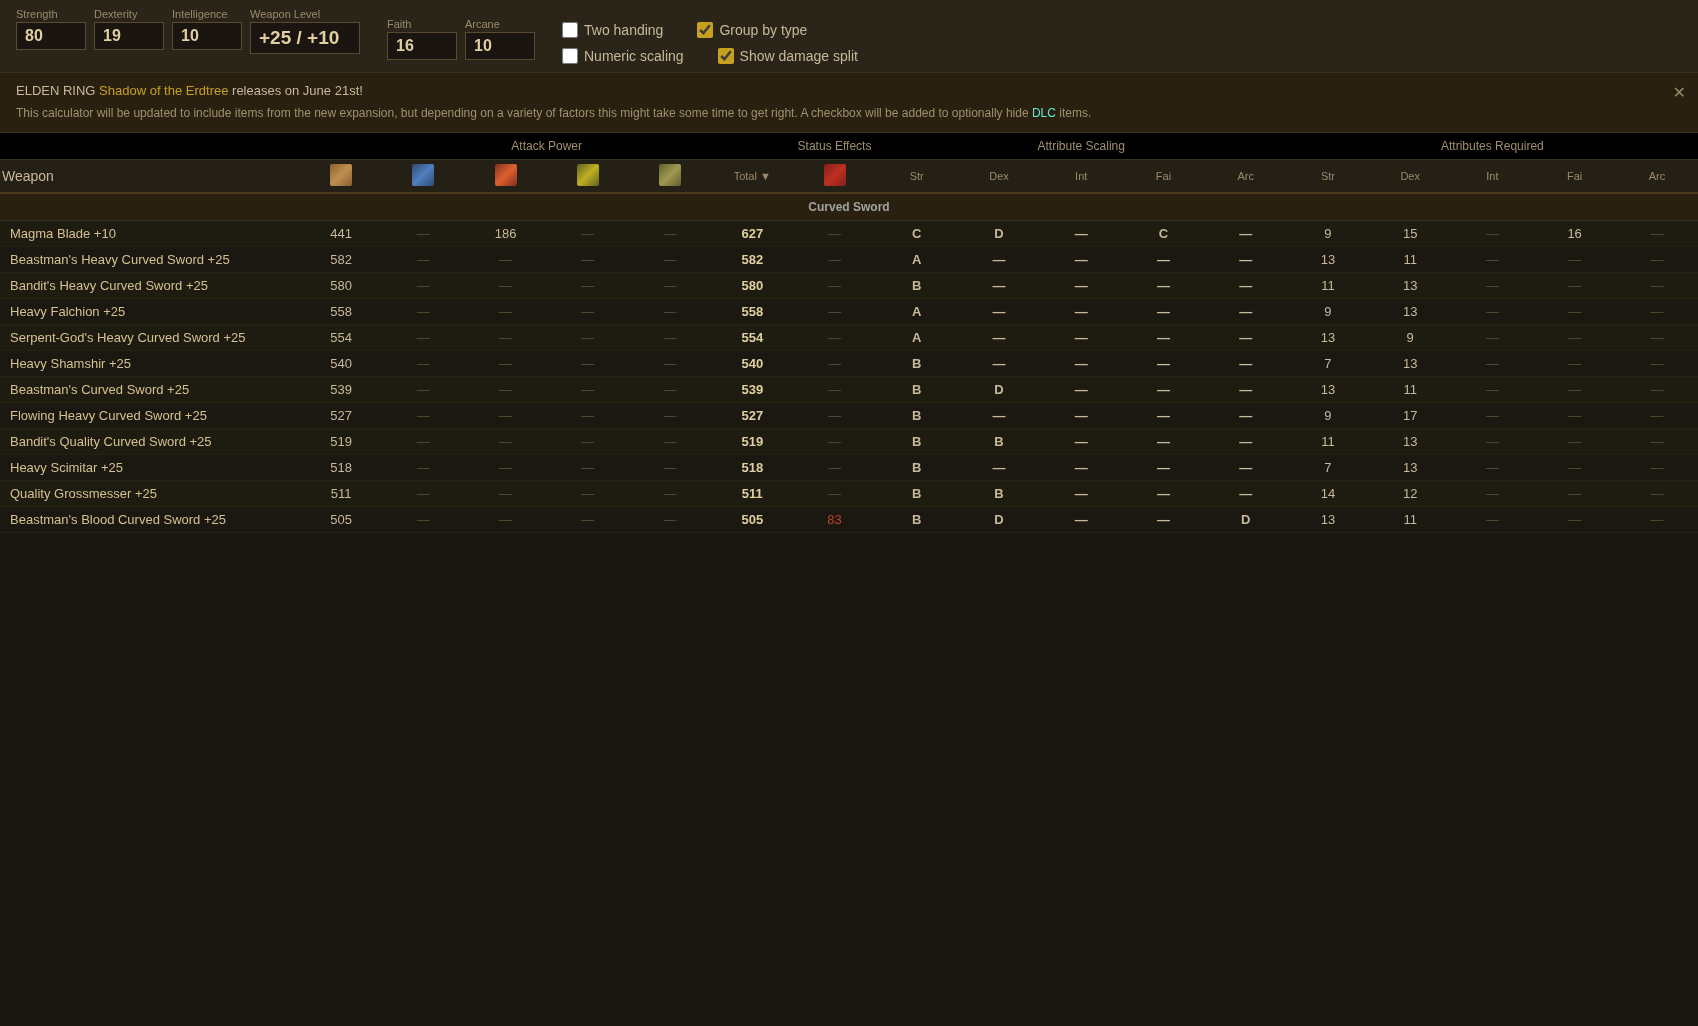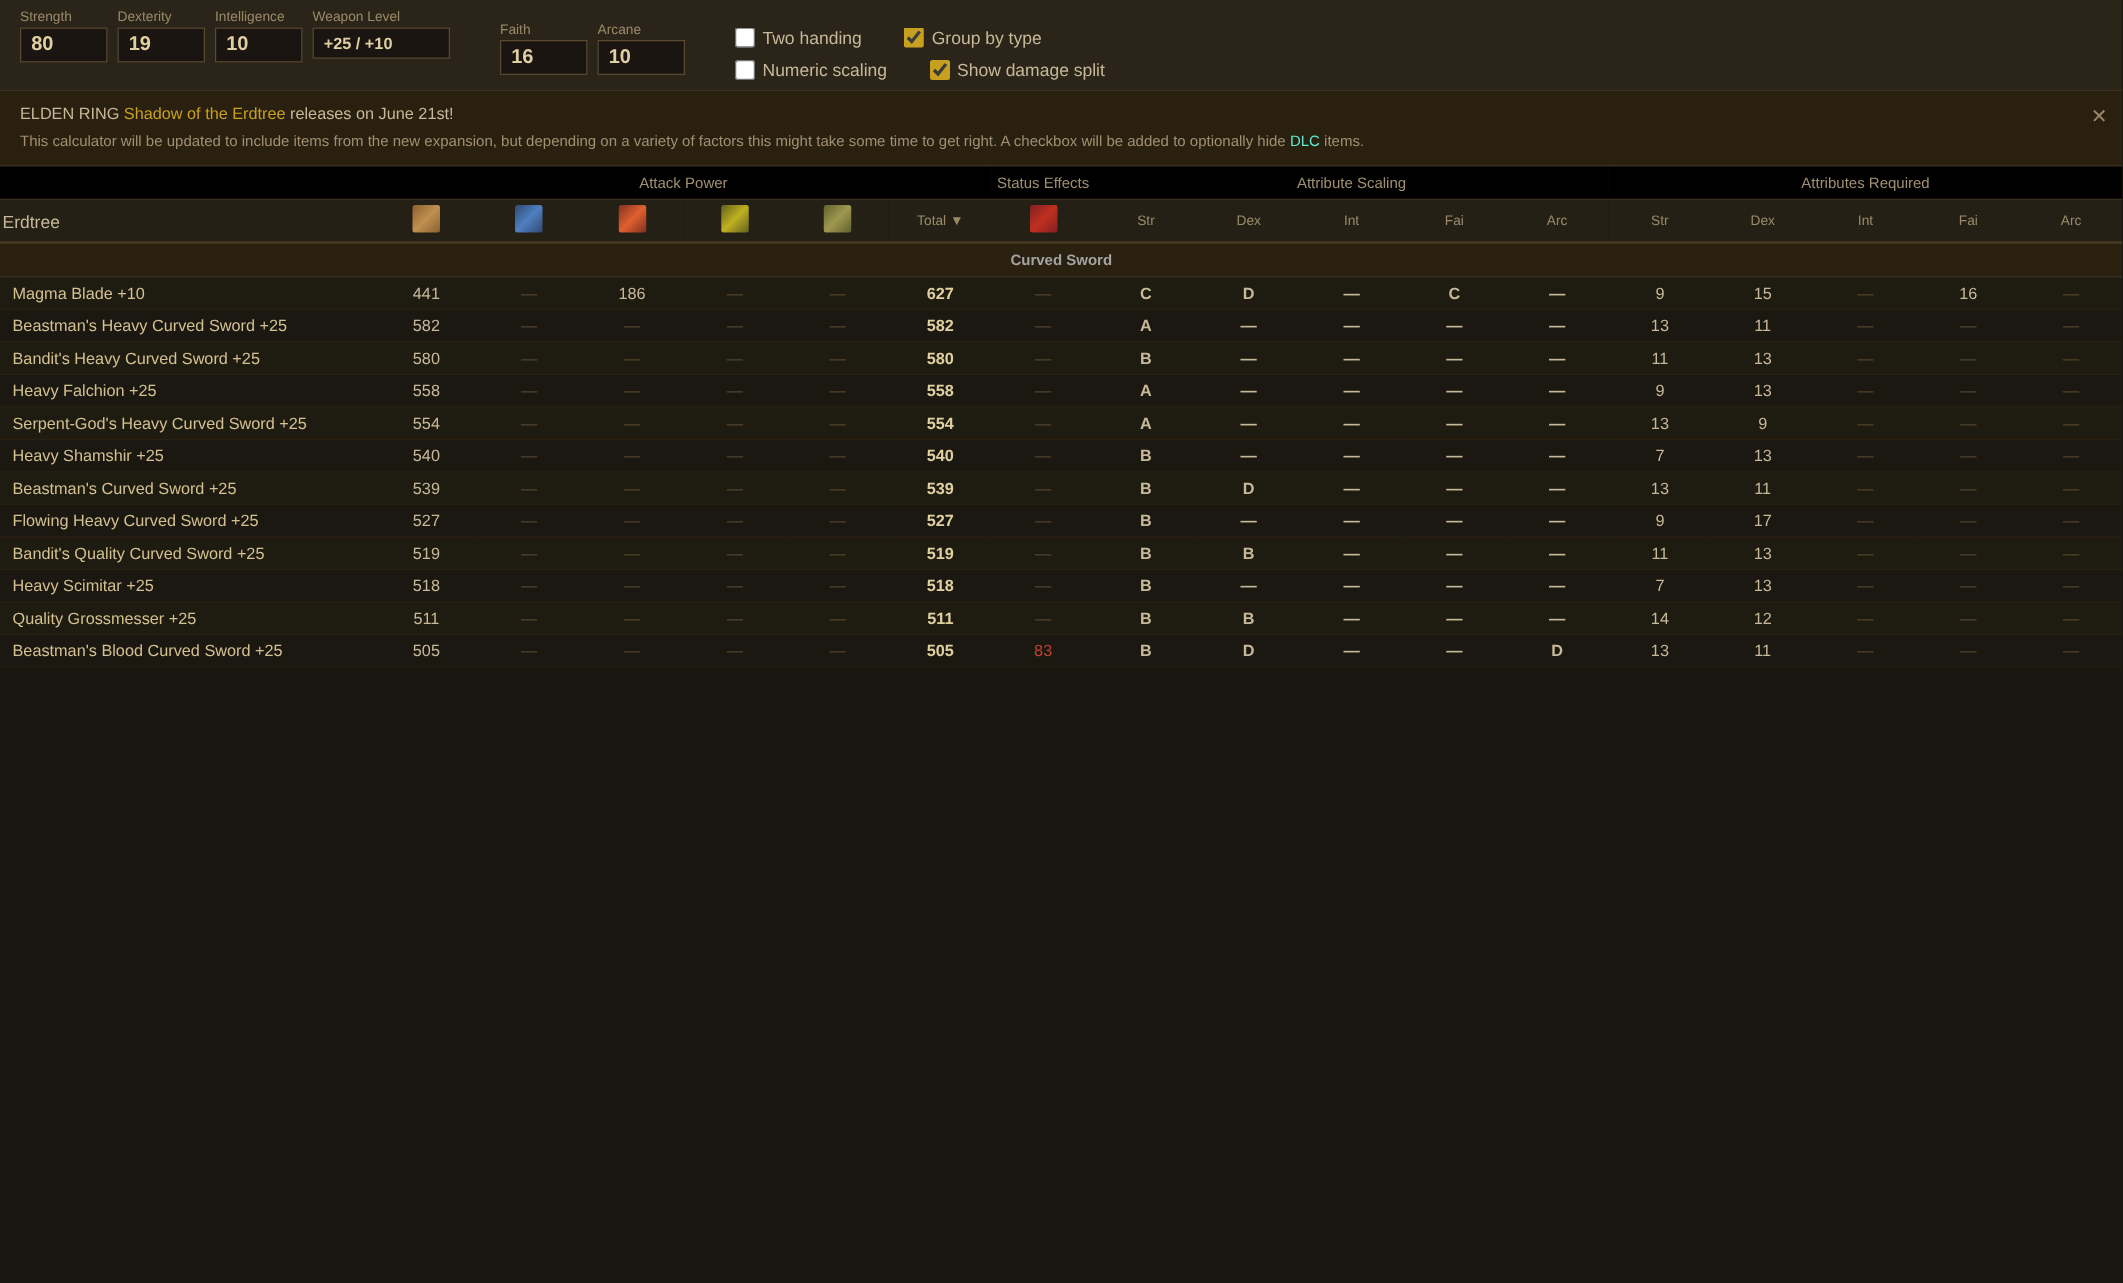--- a/index.html
+++ b/index.html
@@ -11,21 +11,21 @@
       min-width: 1698px;
     }
 
     
     .header-bar {
       background-color: #2a2518;
       border-bottom: 1px solid #3a3020;
       padding: 8px 16px;
       display: flex;
       align-items: flex-start;
-      gap: 40px;
+      gap: 27px;
     }
     .attr-group {
       display: flex;
       flex-wrap: wrap;
       gap: 8px;
     }
     .attr-box {
       display: flex;
       flex-direction: column;
       min-width: 60px;
@@ -40,21 +40,21 @@
       border: 1px solid #5a4a30;
       color: #e0cfa0;
       font-size: 16px;
       font-weight: bold;
       padding: 4px 8px;
       width: 70px;
       text-align: left;
     }
     .weapon-level-input {
       width: 110px;
-      font-size: 13px;
+      font-size: 19px;
     }
     .controls-group {
       display: flex;
       flex-direction: column;
       justify-content: center;
       gap: 10px;
       padding-top: 14px;
     }
     .checkbox-row {
       display: flex;
@@ -298,21 +298,21 @@
 
         <th colspan="6">Attack Power</th>
 
         <th colspan="1">Status Effects</th>
 
         <th colspan="5">Attribute Scaling</th>
 
         <th colspan="5">Attributes Required</th>
       </tr>
       <tr class="sub-header">
-        <th class="weapon-col col-weapon" style="text-align:left; font-size:14px; color:#c8b89a;">Erdtree</th>
+        <th class="weapon-col col-weapon" style="text-align:left; font-size:14px; color:#c8b89a;">Weapon</th>
 
         <th class="col-atk">
           <span class="dmg-icon icon-phys" title="Physical"></span>
         </th>
         <th class="col-atk">
           <span class="dmg-icon icon-magic" title="Magic"></span>
         </th>
         <th class="col-atk">
           <span class="dmg-icon icon-fire" title="Fire"></span>
         </th>

